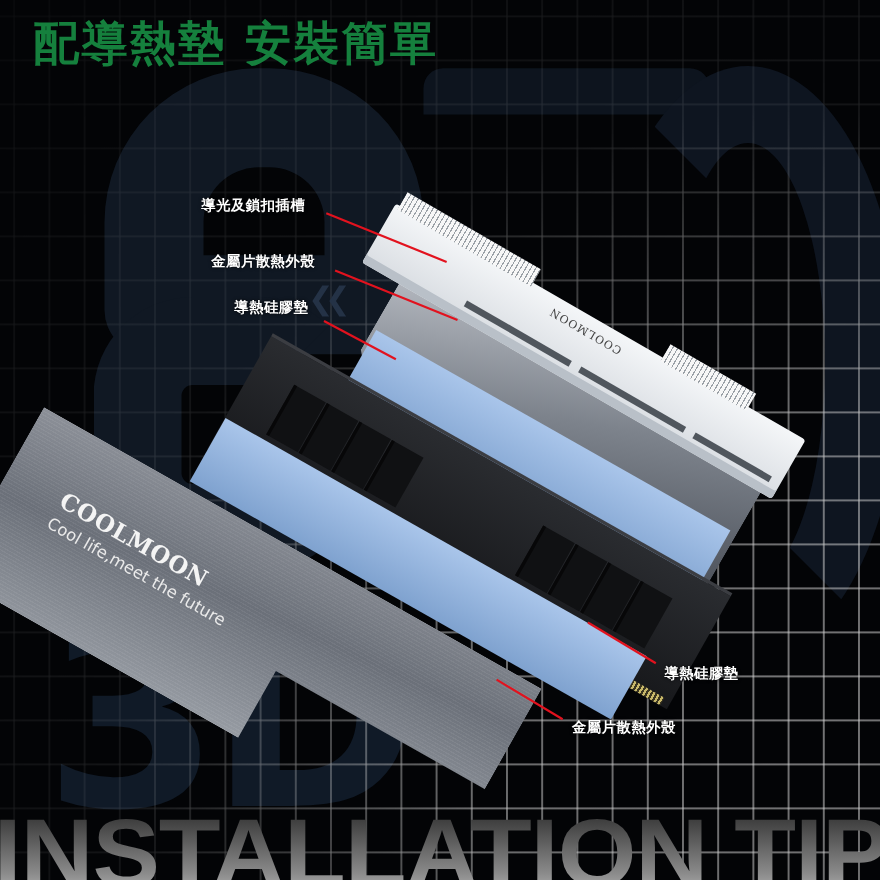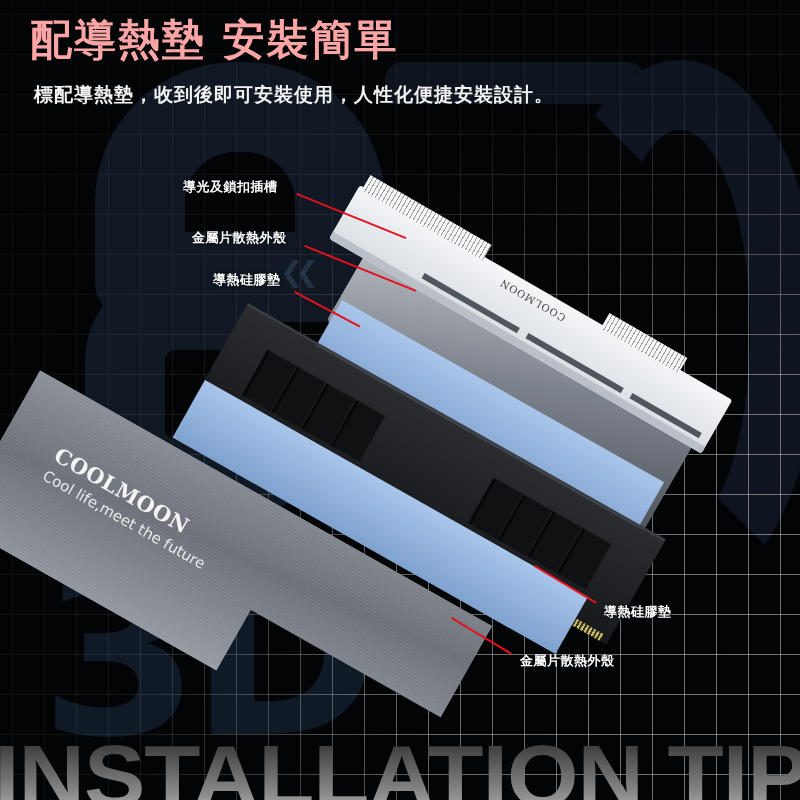--- a/index.html
+++ b/index.html
@@ -22,21 +22,21 @@
   .grid { position: absolute; left: 0; top: 0; width: 800px; height: 800px;
     background-image:
       linear-gradient(to right, rgba(210,210,210,0.55) 1.5px, transparent 1.5px),
       linear-gradient(to bottom, rgba(210,210,210,0.55) 1.5px, transparent 1.5px);
     background-size: 32px 40px; background-position: 12px 14px;
     -webkit-mask-image: radial-gradient(ellipse at 90% 80%, rgba(0,0,0,1) 0%, rgba(0,0,0,0.9) 30%, rgba(0,0,0,0.15) 60%, rgba(0,0,0,0.05) 100%);
             mask-image: radial-gradient(ellipse at 90% 80%, rgba(0,0,0,1) 0%, rgba(0,0,0,0.9) 30%, rgba(0,0,0,0.15) 60%, rgba(0,0,0,0.05) 100%);
   }
 
   
-  .title { position: absolute; left: 30px; top: 12px; color: #fca5a5; font-weight: 700; font-size: 42px; letter-spacing: 2px; margin: 0; }
+  .title { position: absolute; left: 30px; top: 12px; color: #15803d; font-weight: 700; font-size: 42px; letter-spacing: 2px; margin: 0; }
   .subtitle { position: absolute; left: 34px; top: 82px; color: #f2f2f2; font-weight: 700; font-size: 19px; letter-spacing: 1px; margin: 0; }
 
   
   .part { position: absolute; transform-origin: 0 0; }
   .light-guide { left: 360px; top: 185px; width: 430px; height: 62px; transform: rotate(30deg);
     background: linear-gradient(#f4f6f8, #d9dde2); border-radius: 3px; box-shadow: inset 0 -8px 0 #b9c0c8; }
   .light-guide .fins { position: absolute; left: 4px; top: -14px; width: 140px; height: 18px;
     background: repeating-linear-gradient(90deg, #f7f7f7 0 3px, #9aa0a6 3px 4px); }
   .light-guide .fins2 { position: absolute; left: 280px; top: -14px; width: 90px; height: 18px;
     background: repeating-linear-gradient(90deg, #f7f7f7 0 3px, #9aa0a6 3px 4px); }
@@ -87,21 +87,20 @@
   <div class="wm-eight-top"></div>
   <div class="wm-eight-bottom"></div>
   <div class="wm-arc"></div>
   <div class="wm-3d">3D</div>
 
   <div class="grid"></div>
 
   <div class="chev">❮❮</div>
 
   <h1 class="title">配導熱墊 安裝簡單</h1>
-  <p class="subtitle">標配導熱墊，收到後即可安裝使用，人性化便捷安裝設計。</p>
 
   <div class="part back-shell"></div>
 
   <div class="part light-guide">
     <div class="fins"></div>
     <div class="fins2"></div>
     <span class="brand">COOLMOON</span>
     <div class="slot" style="left:100px;width:110px"></div>
     <div class="slot" style="left:220px;width:110px"></div>
     <div class="slot" style="left:340px;width:80px"></div>

